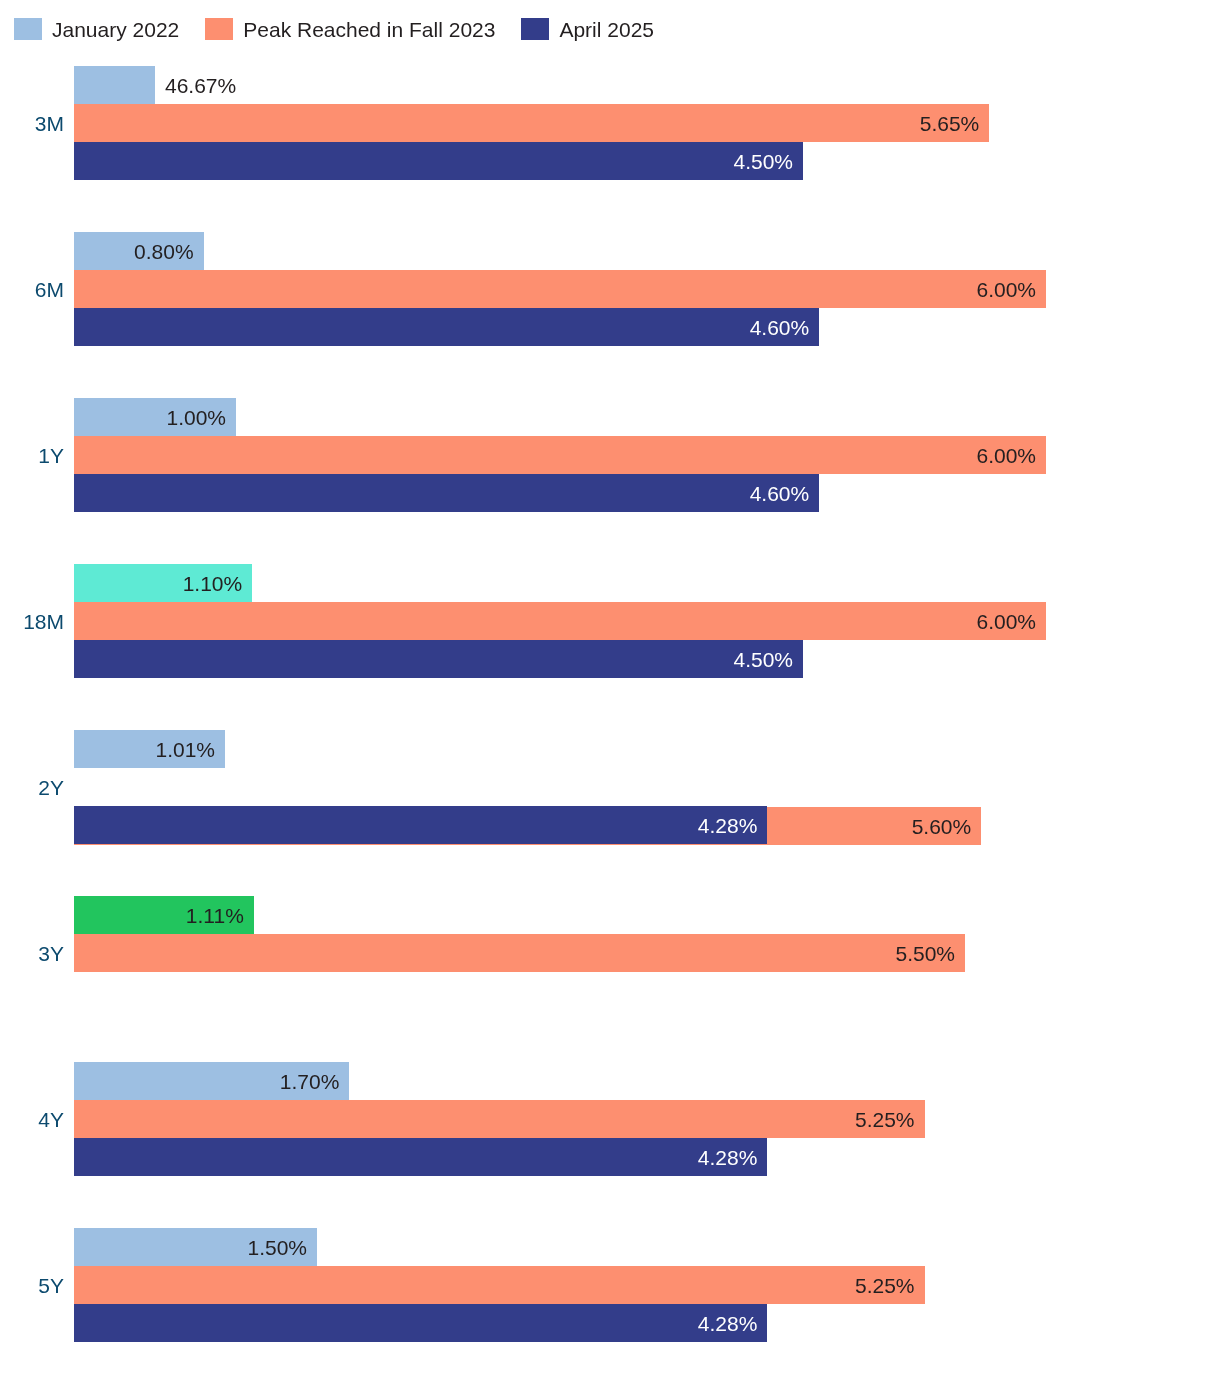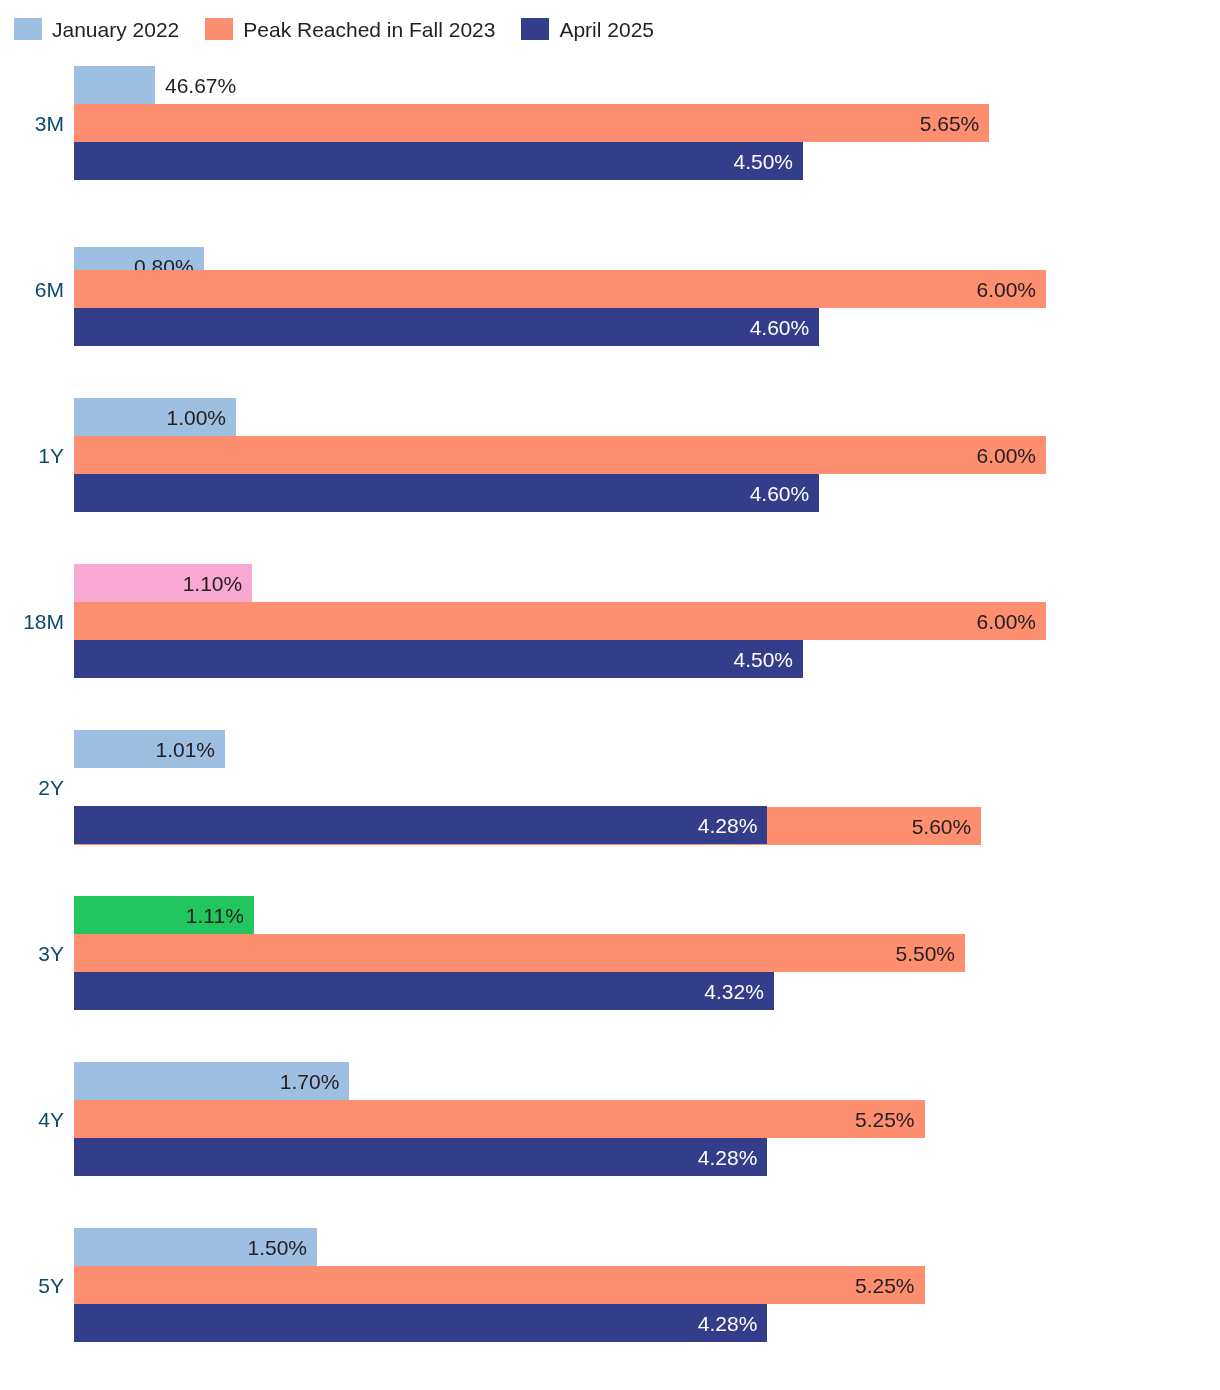--- a/index.html
+++ b/index.html
@@ -126,21 +126,21 @@
         </div>
       </div>
       <div class="bar-row" style="top: 92px;">
         <div class="bar" style="width: 729px; background: rgb(51, 61, 138);">
           <span class="bar-value val-light">4.50%</span>
         </div>
       </div>
     </div>
     <div class="group">
       <div class="cat-label" style="top: 63px;">6M</div>
-      <div class="bar-row" style="top: 31px;">
+      <div class="bar-row" style="top: 16px;">
         <div class="bar" style="width: 129.6px; background: rgb(157, 191, 226);">
           <span class="bar-value val-dark">0.80%</span>
         </div>
       </div>
       <div class="bar-row" style="top: 54px;">
         <div class="bar" style="width: 972px; background: rgb(253, 143, 112);">
           <span class="bar-value val-dark">6.00%</span>
         </div>
       </div>
       <div class="bar-row" style="top: 92px;">
@@ -163,21 +163,21 @@
       </div>
       <div class="bar-row" style="top: 92px;">
         <div class="bar" style="width: 745.2px; background: rgb(51, 61, 138);">
           <span class="bar-value val-light">4.60%</span>
         </div>
       </div>
     </div>
     <div class="group">
       <div class="cat-label" style="top: 63px;">18M</div>
       <div class="bar-row" style="top: 16px;">
-        <div class="bar" style="width: 178.2px; background: #f9a8d4;">
+        <div class="bar" style="width: 178.2px; background: #5eead4;">
           <span class="bar-value val-dark">1.10%</span>
         </div>
       </div>
       <div class="bar-row" style="top: 54px;">
         <div class="bar" style="width: 972px; background: rgb(253, 143, 112);">
           <span class="bar-value val-dark">6.00%</span>
         </div>
       </div>
       <div class="bar-row" style="top: 92px;">
         <div class="bar" style="width: 729px; background: rgb(51, 61, 138);">
@@ -208,25 +208,20 @@
       <div class="bar-row" style="top: 16px;">
         <div class="bar" style="width: 179.82px; background: #22c55e;">
           <span class="bar-value val-dark">1.11%</span>
         </div>
       </div>
       <div class="bar-row" style="top: 54px;">
         <div class="bar" style="width: 891px; background: rgb(253, 143, 112);">
           <span class="bar-value val-dark">5.50%</span>
         </div>
       </div>
-      <div class="bar-row" style="top: 92px;">
-        <div class="bar" style="width: 699.84px; background: rgb(51, 61, 138);">
-          <span class="bar-value val-light">4.32%</span>
-        </div>
-      </div>
     </div>
     <div class="group">
       <div class="cat-label" style="top: 63px;">4Y</div>
       <div class="bar-row" style="top: 16px;">
         <div class="bar" style="width: 275.4px; background: rgb(157, 191, 226);">
           <span class="bar-value val-dark">1.70%</span>
         </div>
       </div>
       <div class="bar-row" style="top: 54px;">
         <div class="bar" style="width: 850.5px; background: rgb(253, 143, 112);">

